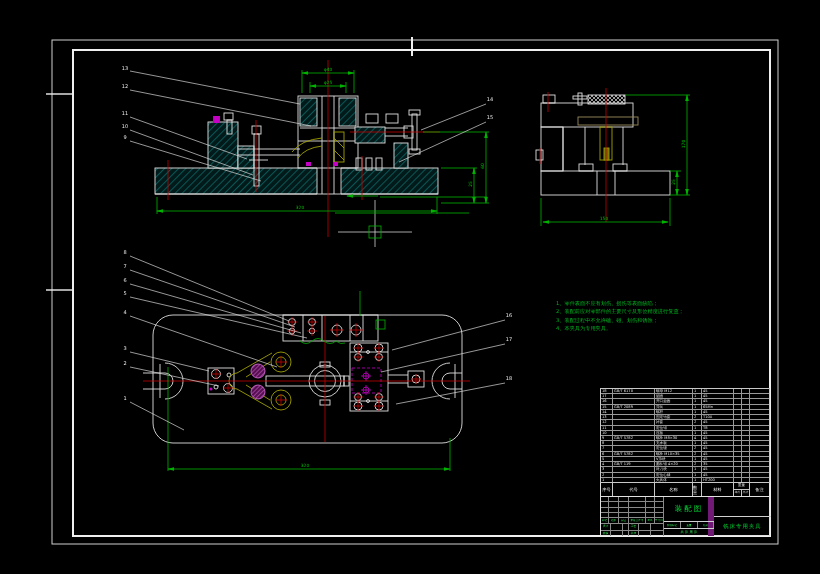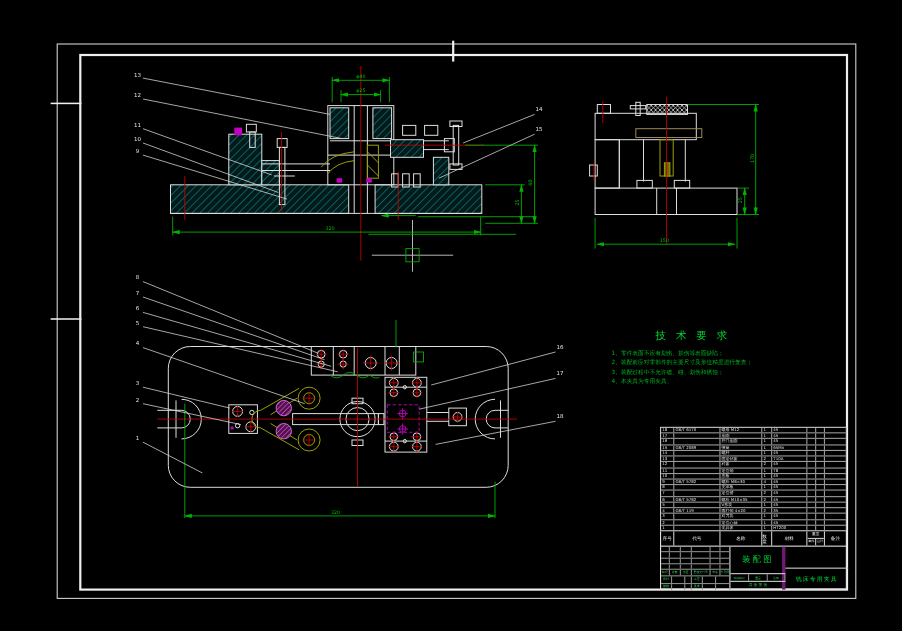--- a/index.html
+++ b/index.html
@@ -46,21 +46,21 @@
   .rev-grid .rg-row span{border-right:1px solid #8a8a8a;box-sizing:border-box;overflow:hidden;}
   .rev-labels{position:absolute;left:0;top:21px;width:63px;height:6px;display:grid;
               grid-template-columns:8px 10px 10px 17px 9px 9px;border-bottom:1px solid #8a8a8a;box-sizing:border-box;}
   .rev-labels span{font-size:2.6px;line-height:6px;color:#2fe052;text-align:center;overflow:hidden;
                    border-right:1px solid #8a8a8a;box-sizing:border-box;}
   .role-rows{position:absolute;left:0;top:27px;width:63px;height:12px;display:flex;flex-direction:column;}
   .role-rows .rr{flex:1;display:grid;grid-template-columns:10px 12px 6px 10px 12px 13px;border-bottom:1px solid #8a8a8a;box-sizing:border-box;}
   .role-rows .rr:last-child{border-bottom:none;}
   .role-rows .rr span{font-size:2.8px;line-height:5.5px;color:#2fe052;text-align:center;overflow:hidden;
                       border-right:1px solid #8a8a8a;box-sizing:border-box;}
-  .tb-mid{position:absolute;left:63px;top:0;width:50px;height:39px;border-right:3px solid #701a75;box-sizing:border-box;}
+  .tb-mid{position:absolute;left:63px;top:0;width:50px;height:39px;border-right:6px solid #701a75;box-sizing:border-box;}
   .dwg-type{position:absolute;left:0;top:0;width:50px;height:25px;border-bottom:1px solid #d0d0d0;
             display:flex;align-items:center;justify-content:center;font-size:7.5px;letter-spacing:2px;
             color:#00d435;box-sizing:border-box;}
   .stage-row{position:absolute;left:0;top:25px;width:50px;height:7px;display:grid;
              grid-template-columns:17px 17px 16px;border-bottom:1px solid #d0d0d0;box-sizing:border-box;}
   .stage-row span{font-size:2.5px;line-height:7px;color:#2fe052;text-align:center;overflow:hidden;
                   border-right:1px solid #8a8a8a;box-sizing:border-box;}
   .sheet-row{position:absolute;left:0;top:32px;width:50px;height:7px;font-size:3.4px;line-height:7px;
              text-align:center;color:#2fe052;}
   .tb-right{position:absolute;left:113px;top:0;width:57px;height:39px;box-sizing:border-box;}
@@ -380,21 +380,20 @@
     <text x="125" y="350">3</text>
     <text x="125" y="365">2</text>
     <text x="125" y="400">1</text>
     <text x="509" y="317">16</text>
     <text x="509" y="341">17</text>
     <text x="509" y="380">18</text>
   </g>
 </svg>
 
 <div class="techreq">
-  <div class="tr-title">技 术 要 求</div>
   <div class="tr-line">1、零件表面不应有划伤、损伤等表面缺陷；</div>
   <div class="tr-line">2、装配前应对零部件的主要尺寸及形位精度进行复查；</div>
   <div class="tr-line">3、装配过程中不允许磕、碰、划伤和锈蚀；</div>
   <div class="tr-line">4、本夹具为专用夹具。</div>
 </div>
 
 <div class="tblock">
 
   <div class="bom-rows">
 

